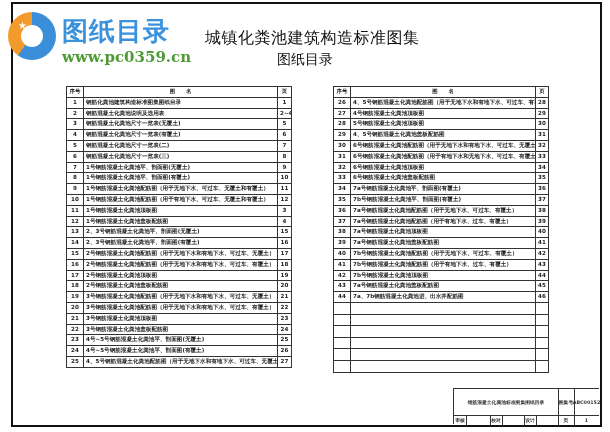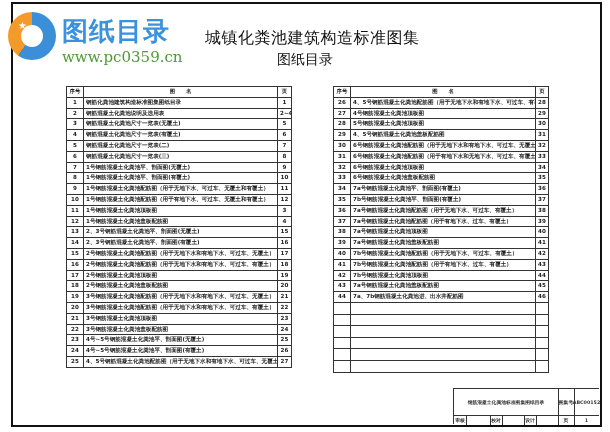--- a/index.html
+++ b/index.html
@@ -23,21 +23,21 @@
     background: #fff; border-radius: 50%;
   }
   .logo-star {
     position: absolute; left: 14px; top: 12px; color: #fff; font-size: 10px; z-index: 2;
   }
   .logo-title {
     position: absolute; left: 58px; top: 6px; font-size: 26px; font-weight: bold; color: #3a92dc;
     letter-spacing: 1px; white-space: nowrap; font-family: "DejaVu Sans", sans-serif;
   }
   .logo-url {
-    position: absolute; left: 58px; top: 40px; font-size: 15px; font-weight: normal; color: #4f9a36;
+    position: absolute; left: 58px; top: 40px; font-size: 15px; font-weight: bold; color: #4f9a36;
     font-family: "DejaVu Serif", serif; white-space: nowrap;
   }
   .doc-title {
     position: absolute; left: 205px; top: 28px; font-size: 16px; color: #111; white-space: nowrap;
     letter-spacing: 0.5px;
   }
   .doc-subtitle {
     position: absolute; left: 277px; top: 51px; font-size: 14px; color: #111; white-space: nowrap;
   }
   table.toc {

